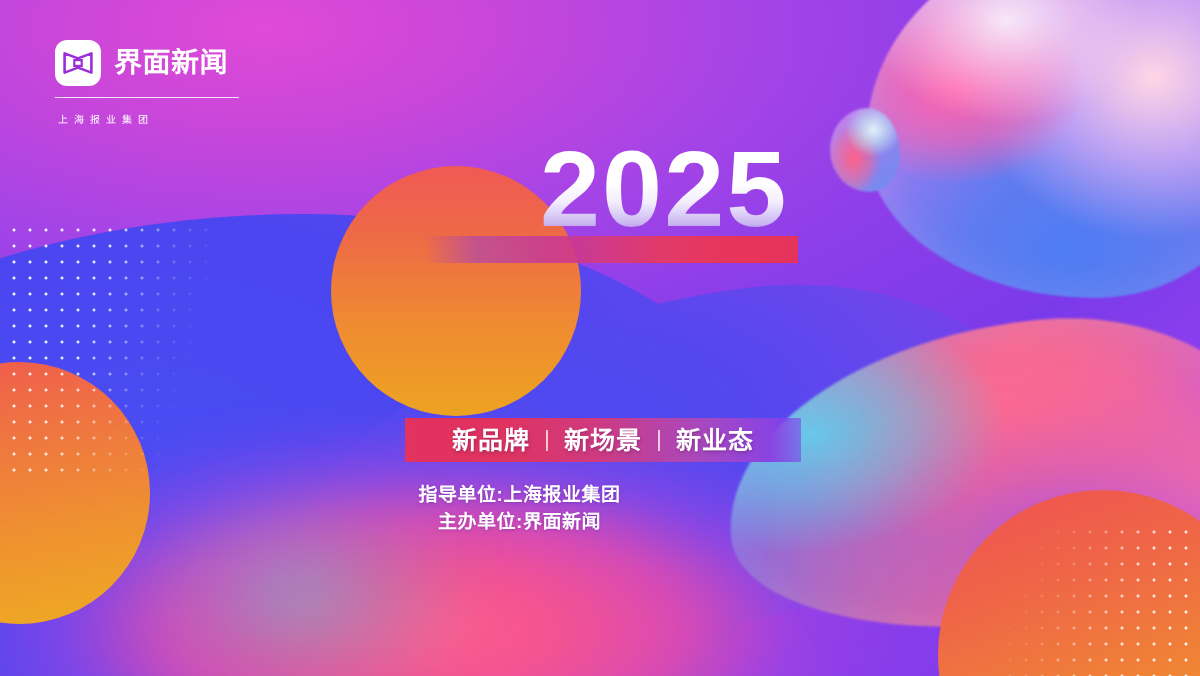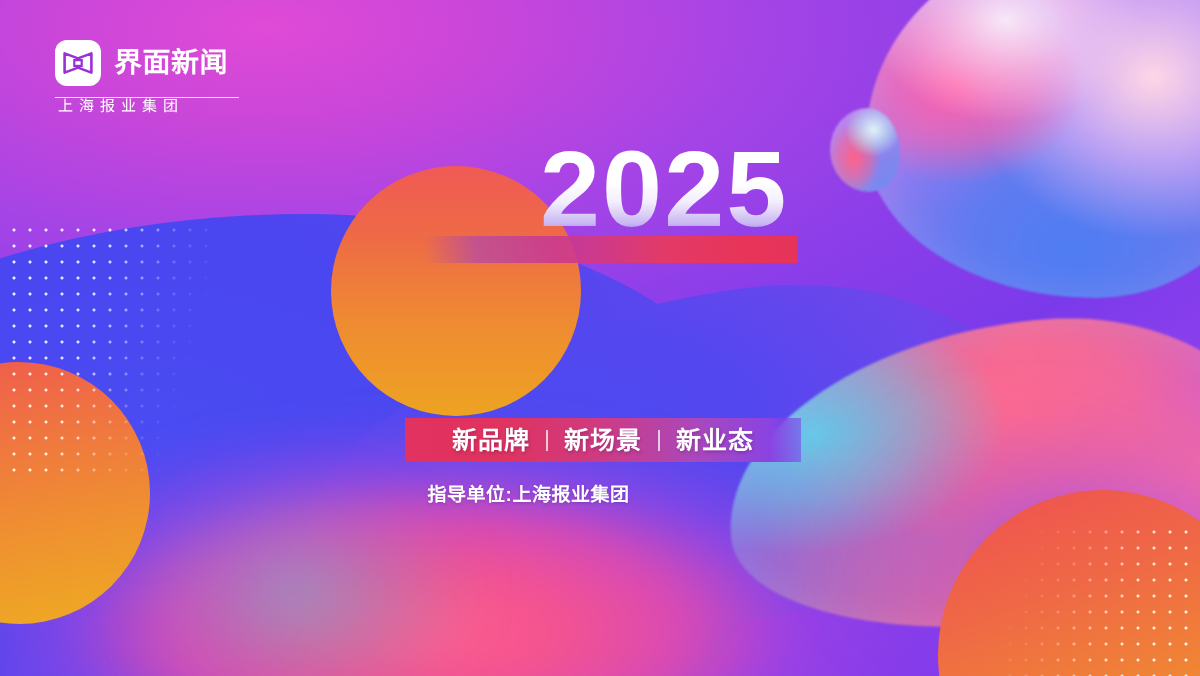--- a/index.html
+++ b/index.html
@@ -236,29 +236,28 @@
     line-height: 1;
     white-space: nowrap;
   }
   .logo-rule {
     margin-top: 9px;
     height: 1px;
     width: 184px;
     background: rgba(255,255,255,0.85);
   }
   .logo-sub {
-    margin-top: 2px;
+    margin-top: 17px;
     color: #ffffff;
-    font-size: 15px;
+    font-size: 10px;
     font-weight: 400;
     letter-spacing: 6px;
     line-height: 1;
     white-space: nowrap;
     text-indent: 3px;
-    font-family: Liberation Mono, monospace;
   }
 
   
   .hero {
     position: absolute;
     left: 0;
     top: 4px;
     width: 1200px;
     height: 676px;
   }
@@ -353,21 +352,20 @@
     flex: 0 0 auto;
   }
 
   
   .credits {
     position: absolute;
     left: 0;
     top: 478px;
     width: 1039px;
     text-align: center;
-    padding-left: 9px;
   }
   .credit-line {
     color: #ffffff;
     font-size: 19px;
     font-weight: 700;
     line-height: 1.42;
     letter-spacing: 0.5px;
     white-space: nowrap;
     text-shadow: 0 1px 3px rgba(70,30,140,0.35);
   }
@@ -419,16 +417,17 @@
     <div class="tagline">
       <span class="tagline-item">新品牌</span>
       <span class="tagline-sep"></span>
       <span class="tagline-item">新场景</span>
       <span class="tagline-sep"></span>
       <span class="tagline-item">新业态</span>
     </div>
 
     <div class="credits">
       <div class="credit-line">指导单位:上海报业集团</div>
+      <div class="credit-line">主办单位:界面新闻</div>
     </div>
   </div>
 
 </div>
 
 </body></html>

